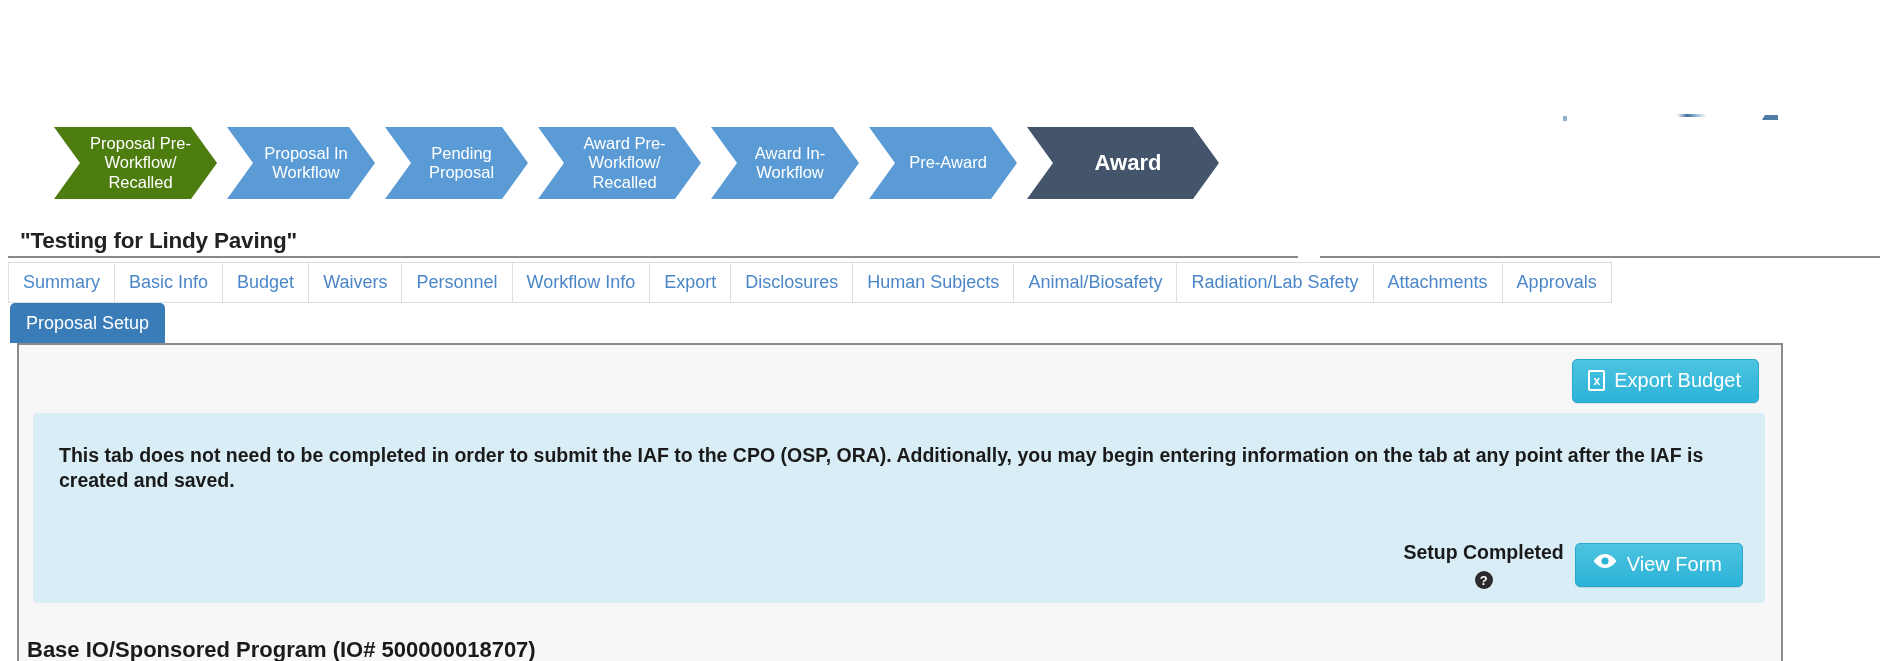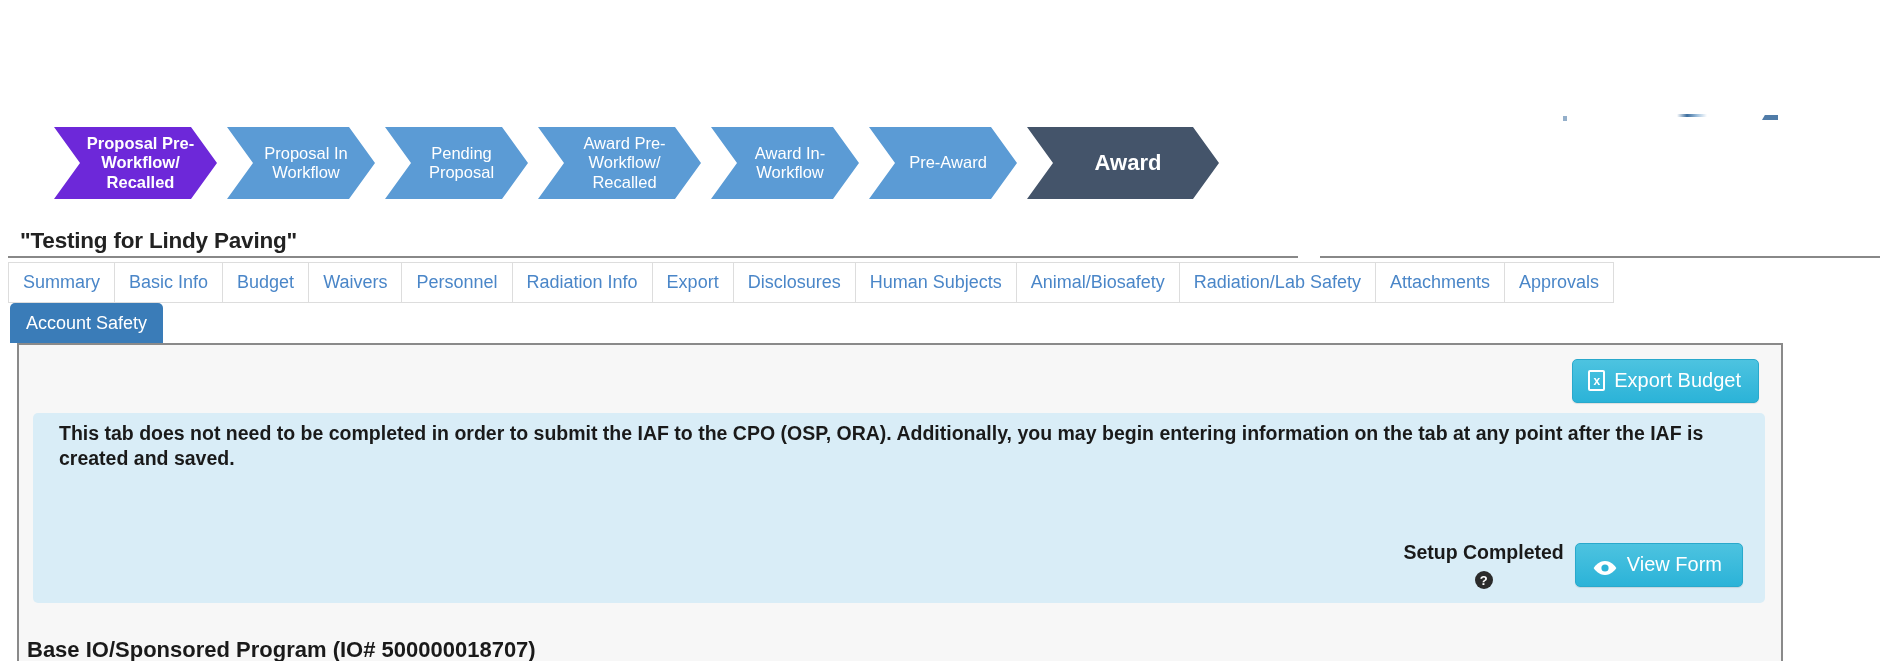--- a/index.html
+++ b/index.html
@@ -139,21 +139,21 @@
     line-height: 1;
     position: relative;
   }
 
   .info-box {
     position: absolute;
     left: 14px; top: 68px;
     width: 1732px; height: 190px;
     background: #d9edf7;
     border-radius: 5px;
-    padding: 8px 26px 0 26px;
+    padding: 30px 26px 0 26px;
   }
   .info-text {
     font-size: 19.5px;
     font-weight: bold;
     color: #1a1a1a;
     line-height: 1.28;
     max-width: 1690px;
   }
   .instr-link {
     margin-top: 25px;
@@ -206,21 +206,21 @@
     font-size: 13px;
     font-weight: bold;
     display: inline-flex;
     align-items: center;
     justify-content: center;
     line-height: 1;
     cursor: pointer;
   }
   .view-btn {
     display: flex;
-    align-items: flex-end;
+    align-items: flex-start;
     gap: 10px;
     background: linear-gradient(to bottom, #4dc3e0 0%, #2bb3d8 100%);
     color: #ffffff;
     font-size: 20px;
     padding: 9px 20px 10px 17px;
     border: 1px solid #29a9cc;
     border-radius: 5px;
     cursor: pointer;
     box-shadow: 0 1px 1px rgba(0,0,0,0.10);
   }
@@ -246,21 +246,21 @@
 </head>
 <body>
 
 <div id="root">
 
   <div class="artifact art1"></div>
   <div class="artifact art2"></div>
   <div class="artifact art3"></div>
 
   <div class="chevron-bar">
-    <div class="chev first" style="background:#6d28d9; width:163px;font-weight:bold;">
+    <div class="chev first" style="background:#4d7c0f; width:163px;">
       <span class="chev-label">Proposal Pre-Workflow/
 Recalled</span>
     </div>
     <div class="chev" style="background:#5b9bd5; width:148px;">
       <span class="chev-label">Proposal In
 Workflow</span>
     </div>
     <div class="chev" style="background:#5b9bd5; width:143px;">
       <span class="chev-label">Pending
 Proposal</span>
@@ -295,21 +295,21 @@
     <div class="tab">
       <span>Budget</span>
       </div>
     <div class="tab">
       <span>Waivers</span>
       </div>
     <div class="tab">
       <span>Personnel</span>
       </div>
     <div class="tab">
-      <span>Radiation Info</span>
+      <span>Workflow Info</span>
       </div>
     <div class="tab">
       <span>Export</span>
       </div>
     <div class="tab">
       <span>Disclosures</span>
       </div>
     <div class="tab">
       <span>Human Subjects</span>
       </div>
@@ -322,21 +322,21 @@
     <div class="tab">
       <span>Attachments</span>
       </div>
     <div class="tab">
       <span>Approvals</span>
       </div>
   </div>
 
   <div class="tabs-row2">
     <div class="tab-active">
-      <span>Account Safety</span>
+      <span>Proposal Setup</span>
     </div>
   </div>
 
   <div class="panel">
 
     <div class="export-btn">
       <span class="xls-icon">
         <span>x</span>
       </span>
       <span>Export Budget</span>

